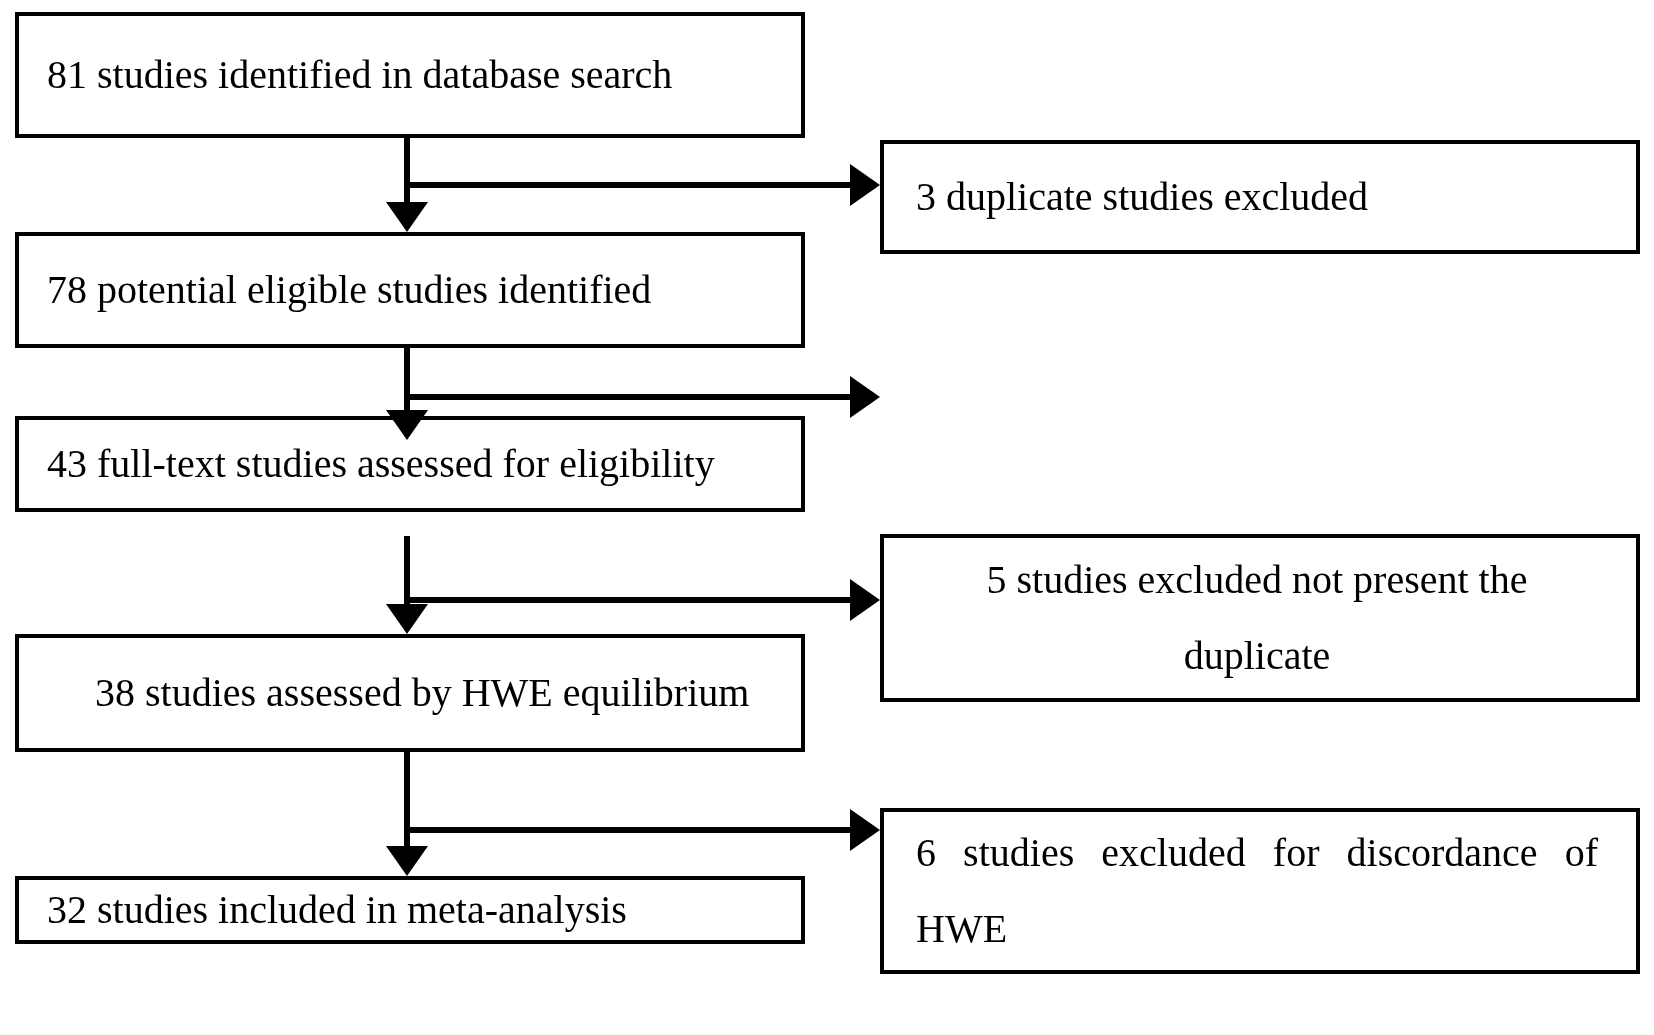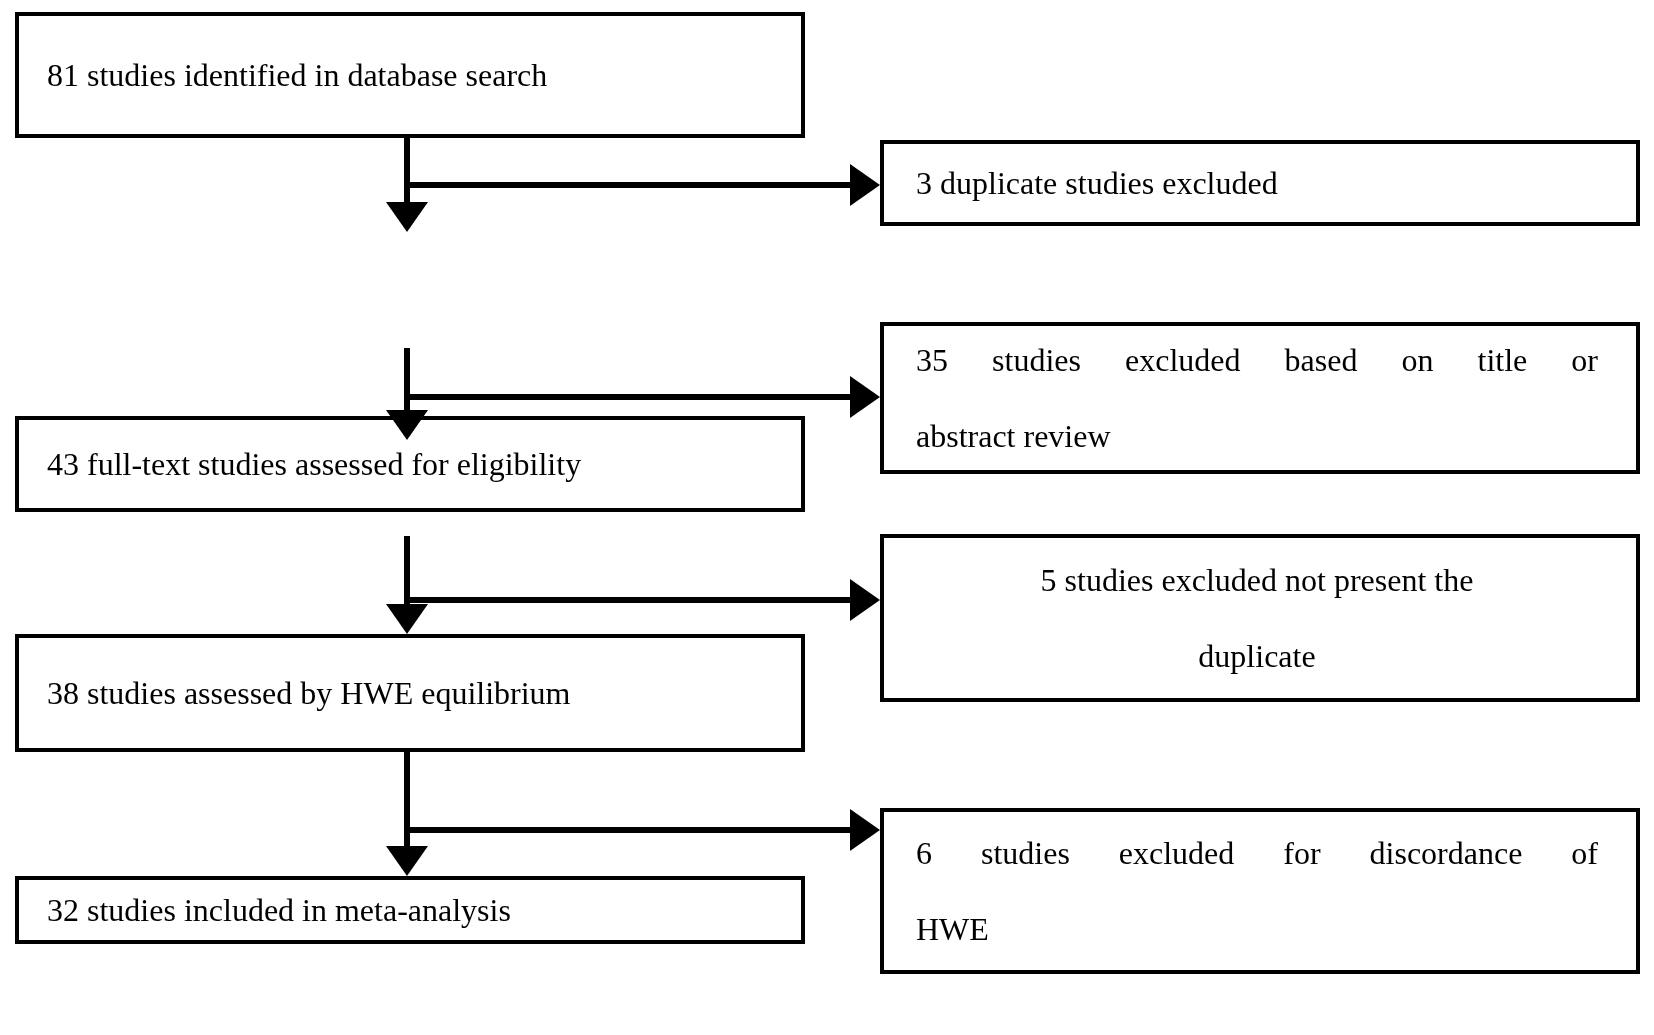--- a/index.html
+++ b/index.html
@@ -14,21 +14,21 @@
     background: #ffffff;
     font-family: "Liberation Serif", "DejaVu Serif", serif;
     color: #000000;
     overflow: hidden;
   }
   .box {
     position: absolute;
     box-sizing: border-box;
     border: 4px solid #000000;
     background: #ffffff;
-    font-size: 32px;
+    font-size: 40px;
     line-height: 1.25;
     display: flex;
     flex-direction: column;
     justify-content: center;
   }
   .box .label {
     padding-left: 28px;
     padding-right: 20px;
   }
   .rbox .label {
@@ -41,25 +41,25 @@
   }
   .jline {
     text-align: justify;
     text-align-last: justify;
   }
   
   .lbox { left: 15px; width: 790px; }
   #lbox-0 { top: 12px;  height: 126px; }
   #lbox-1 { top: 232px; height: 116px; }
   #lbox-2 { top: 416px; height: 96px; }
-  #lbox-3 { top: 634px; height: 118px; }
+  #lbox-3 { top: 634px; height: 118px; padding-left: 48px; }
   #lbox-4 { top: 876px; height: 68px; }
   
   .rbox { left: 880px; width: 760px; }
-  #rbox-0 { top: 140px; height: 86px; }
+  #rbox-0 { top: 140px; height: 114px; }
   #rbox-1 { top: 322px; height: 152px; }
   #rbox-2 { top: 534px; height: 168px; align-items: center; }
   #rbox-3 { top: 808px; height: 166px; }
   
   .vline {
     position: absolute;
     left: 404px;
     width: 6px;
     background: #000000;
   }
@@ -96,36 +96,35 @@
   #hline-3 { top: 827px; }  #hright-3 { top: 809px; }
 </style>
 </head>
 <body>
 
 <div class="canvas">
 
   <div class="box lbox" id="lbox-0">
     <div class="label">81 studies identified in database search</div>
   </div>
+  <div class="box lbox" id="lbox-1">
+    <div class="label">78 potential eligible studies identified</div>
+  </div>
   <div class="box lbox" id="lbox-2">
     <div class="label">43 full-text studies assessed for eligibility</div>
   </div>
   <div class="box lbox" id="lbox-3">
     <div class="label">38 studies assessed by HWE equilibrium</div>
   </div>
   <div class="box lbox" id="lbox-4">
     <div class="label">32 studies included in meta-analysis</div>
   </div>
 
   <div class="box rbox" id="rbox-0">
     <div class="label">3 duplicate studies excluded</div>
-  </div>
-  <div class="box rbox twoline" id="rbox-1">
-    <div class="label jline">35 studies excluded based on title or</div>
-    <div class="label">abstract review</div>
   </div>
   <div class="box rbox twoline" id="rbox-2">
     <div class="label jline">5 studies excluded not present the</div>
     <div class="label">duplicate</div>
   </div>
   <div class="box rbox twoline" id="rbox-3">
     <div class="label jline">6 studies excluded for discordance of</div>
     <div class="label">HWE</div>
   </div>
 

